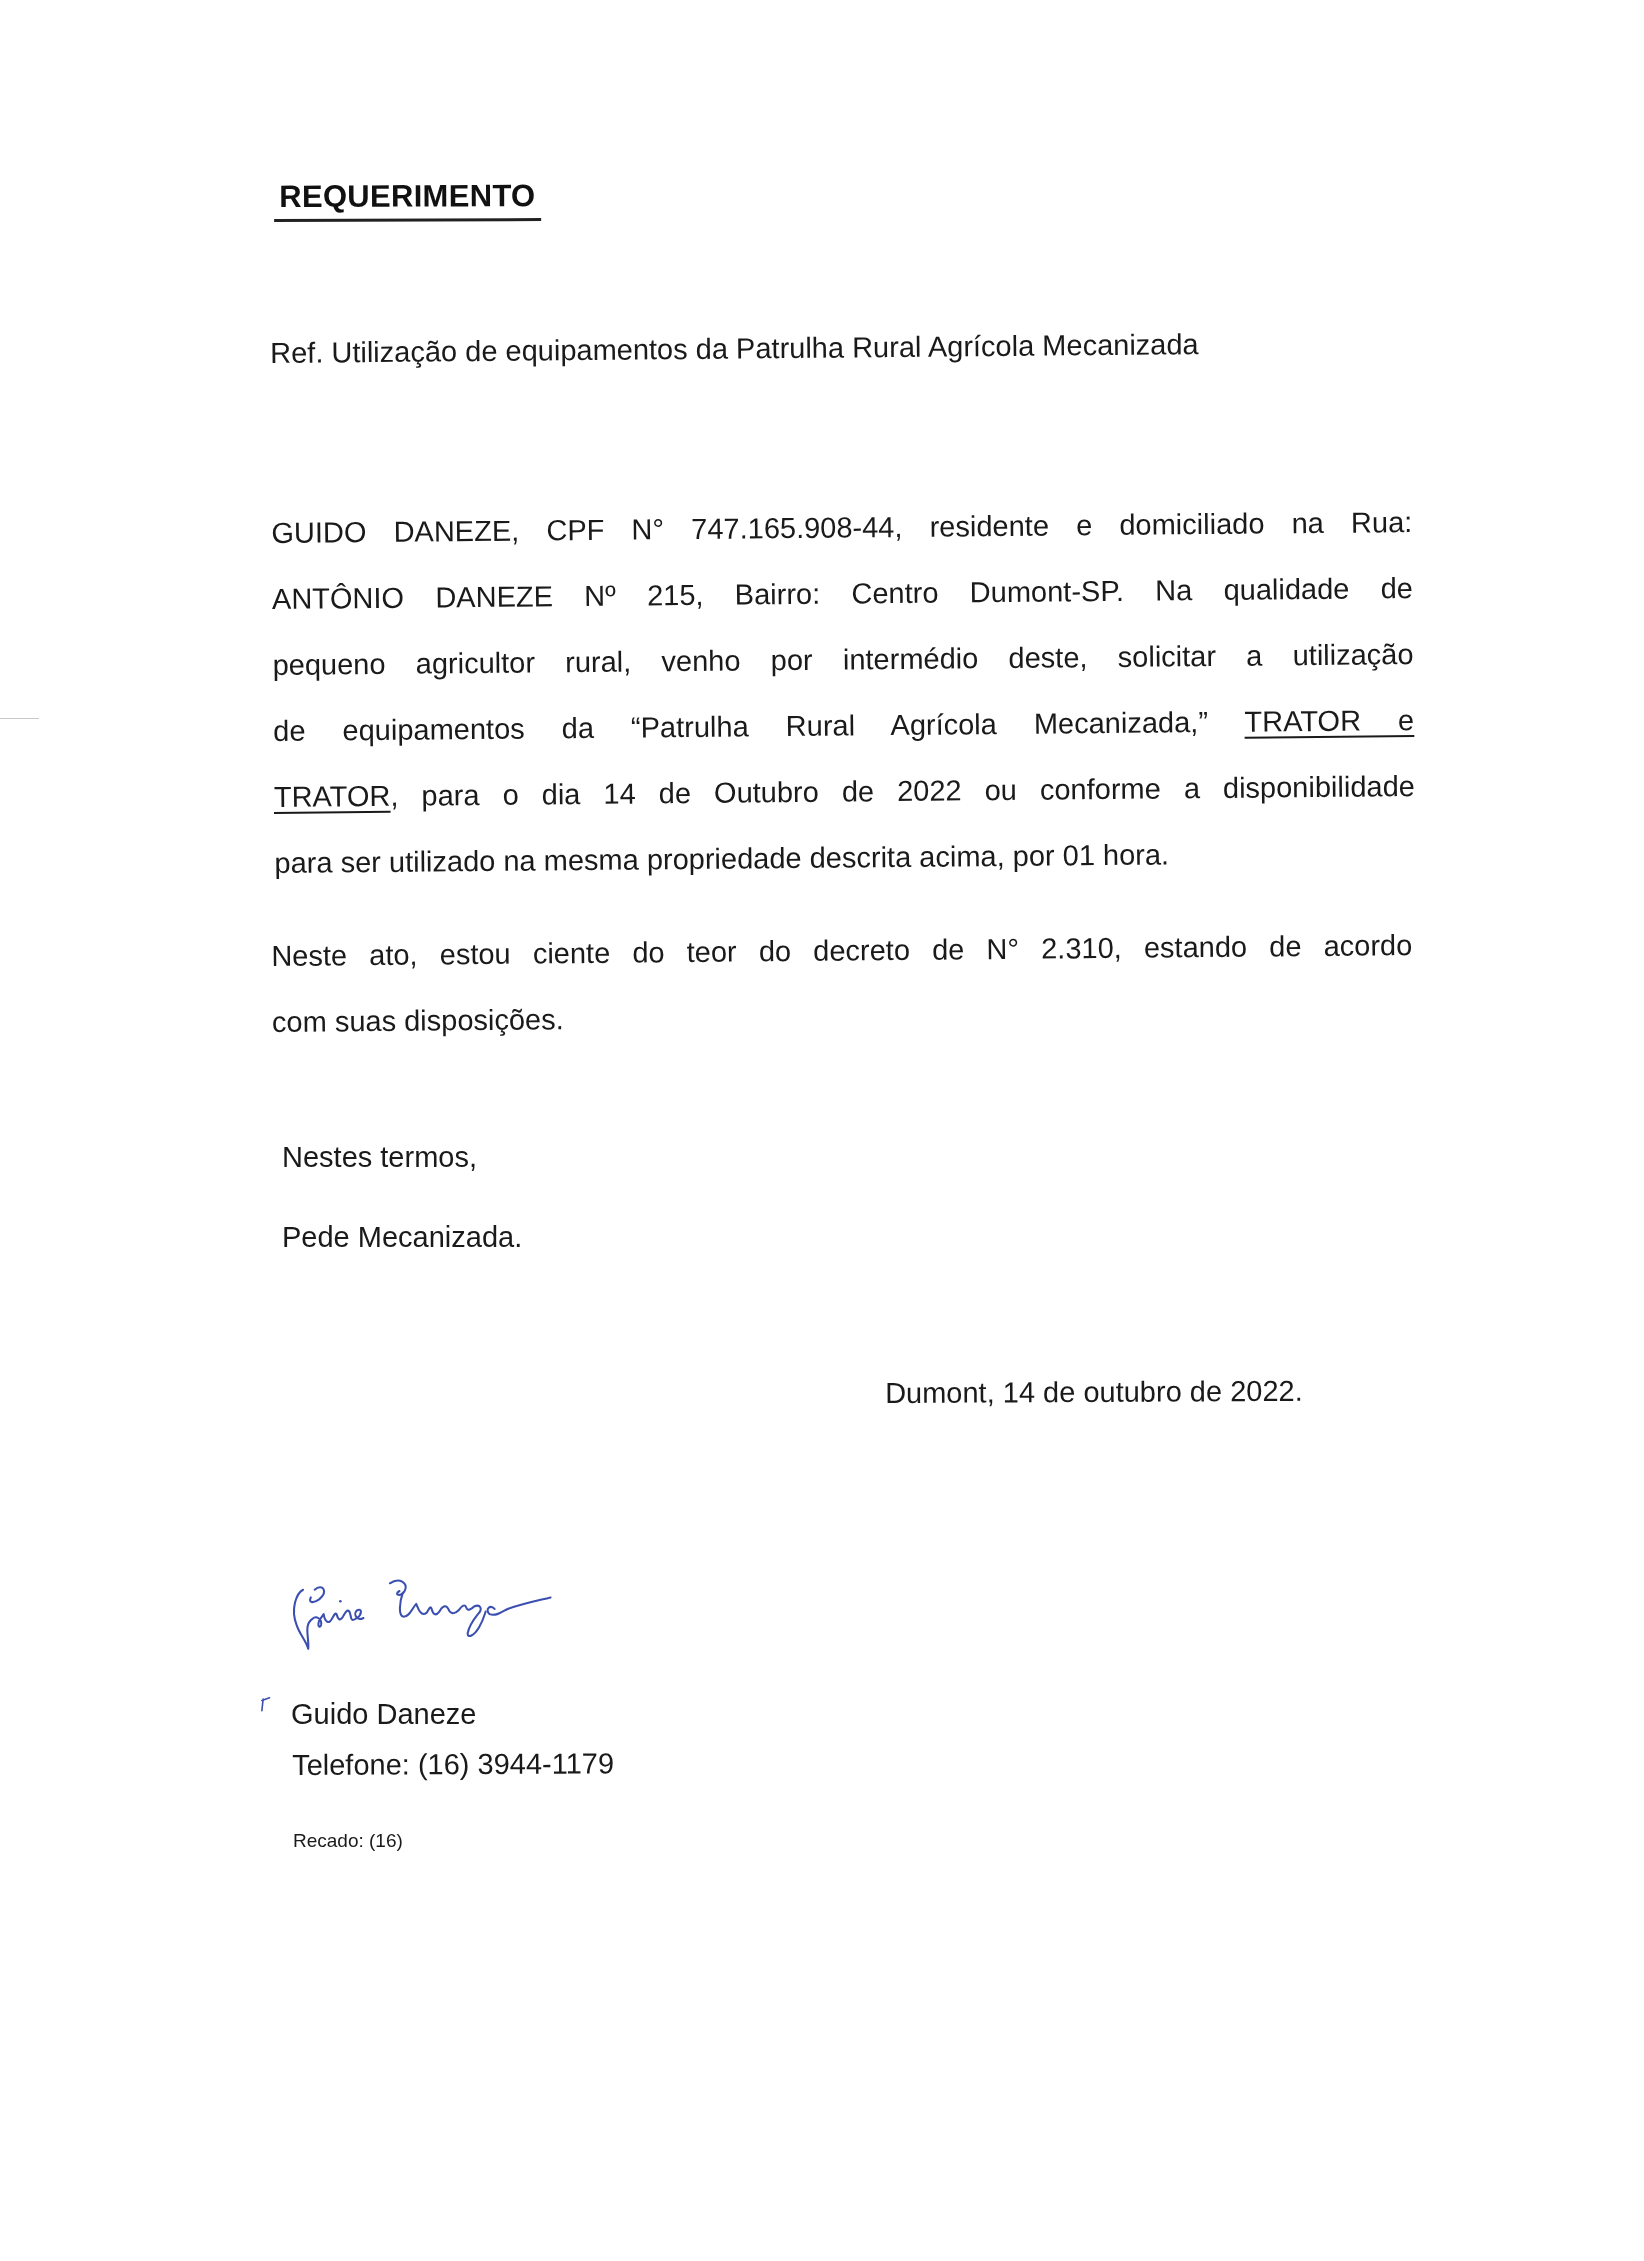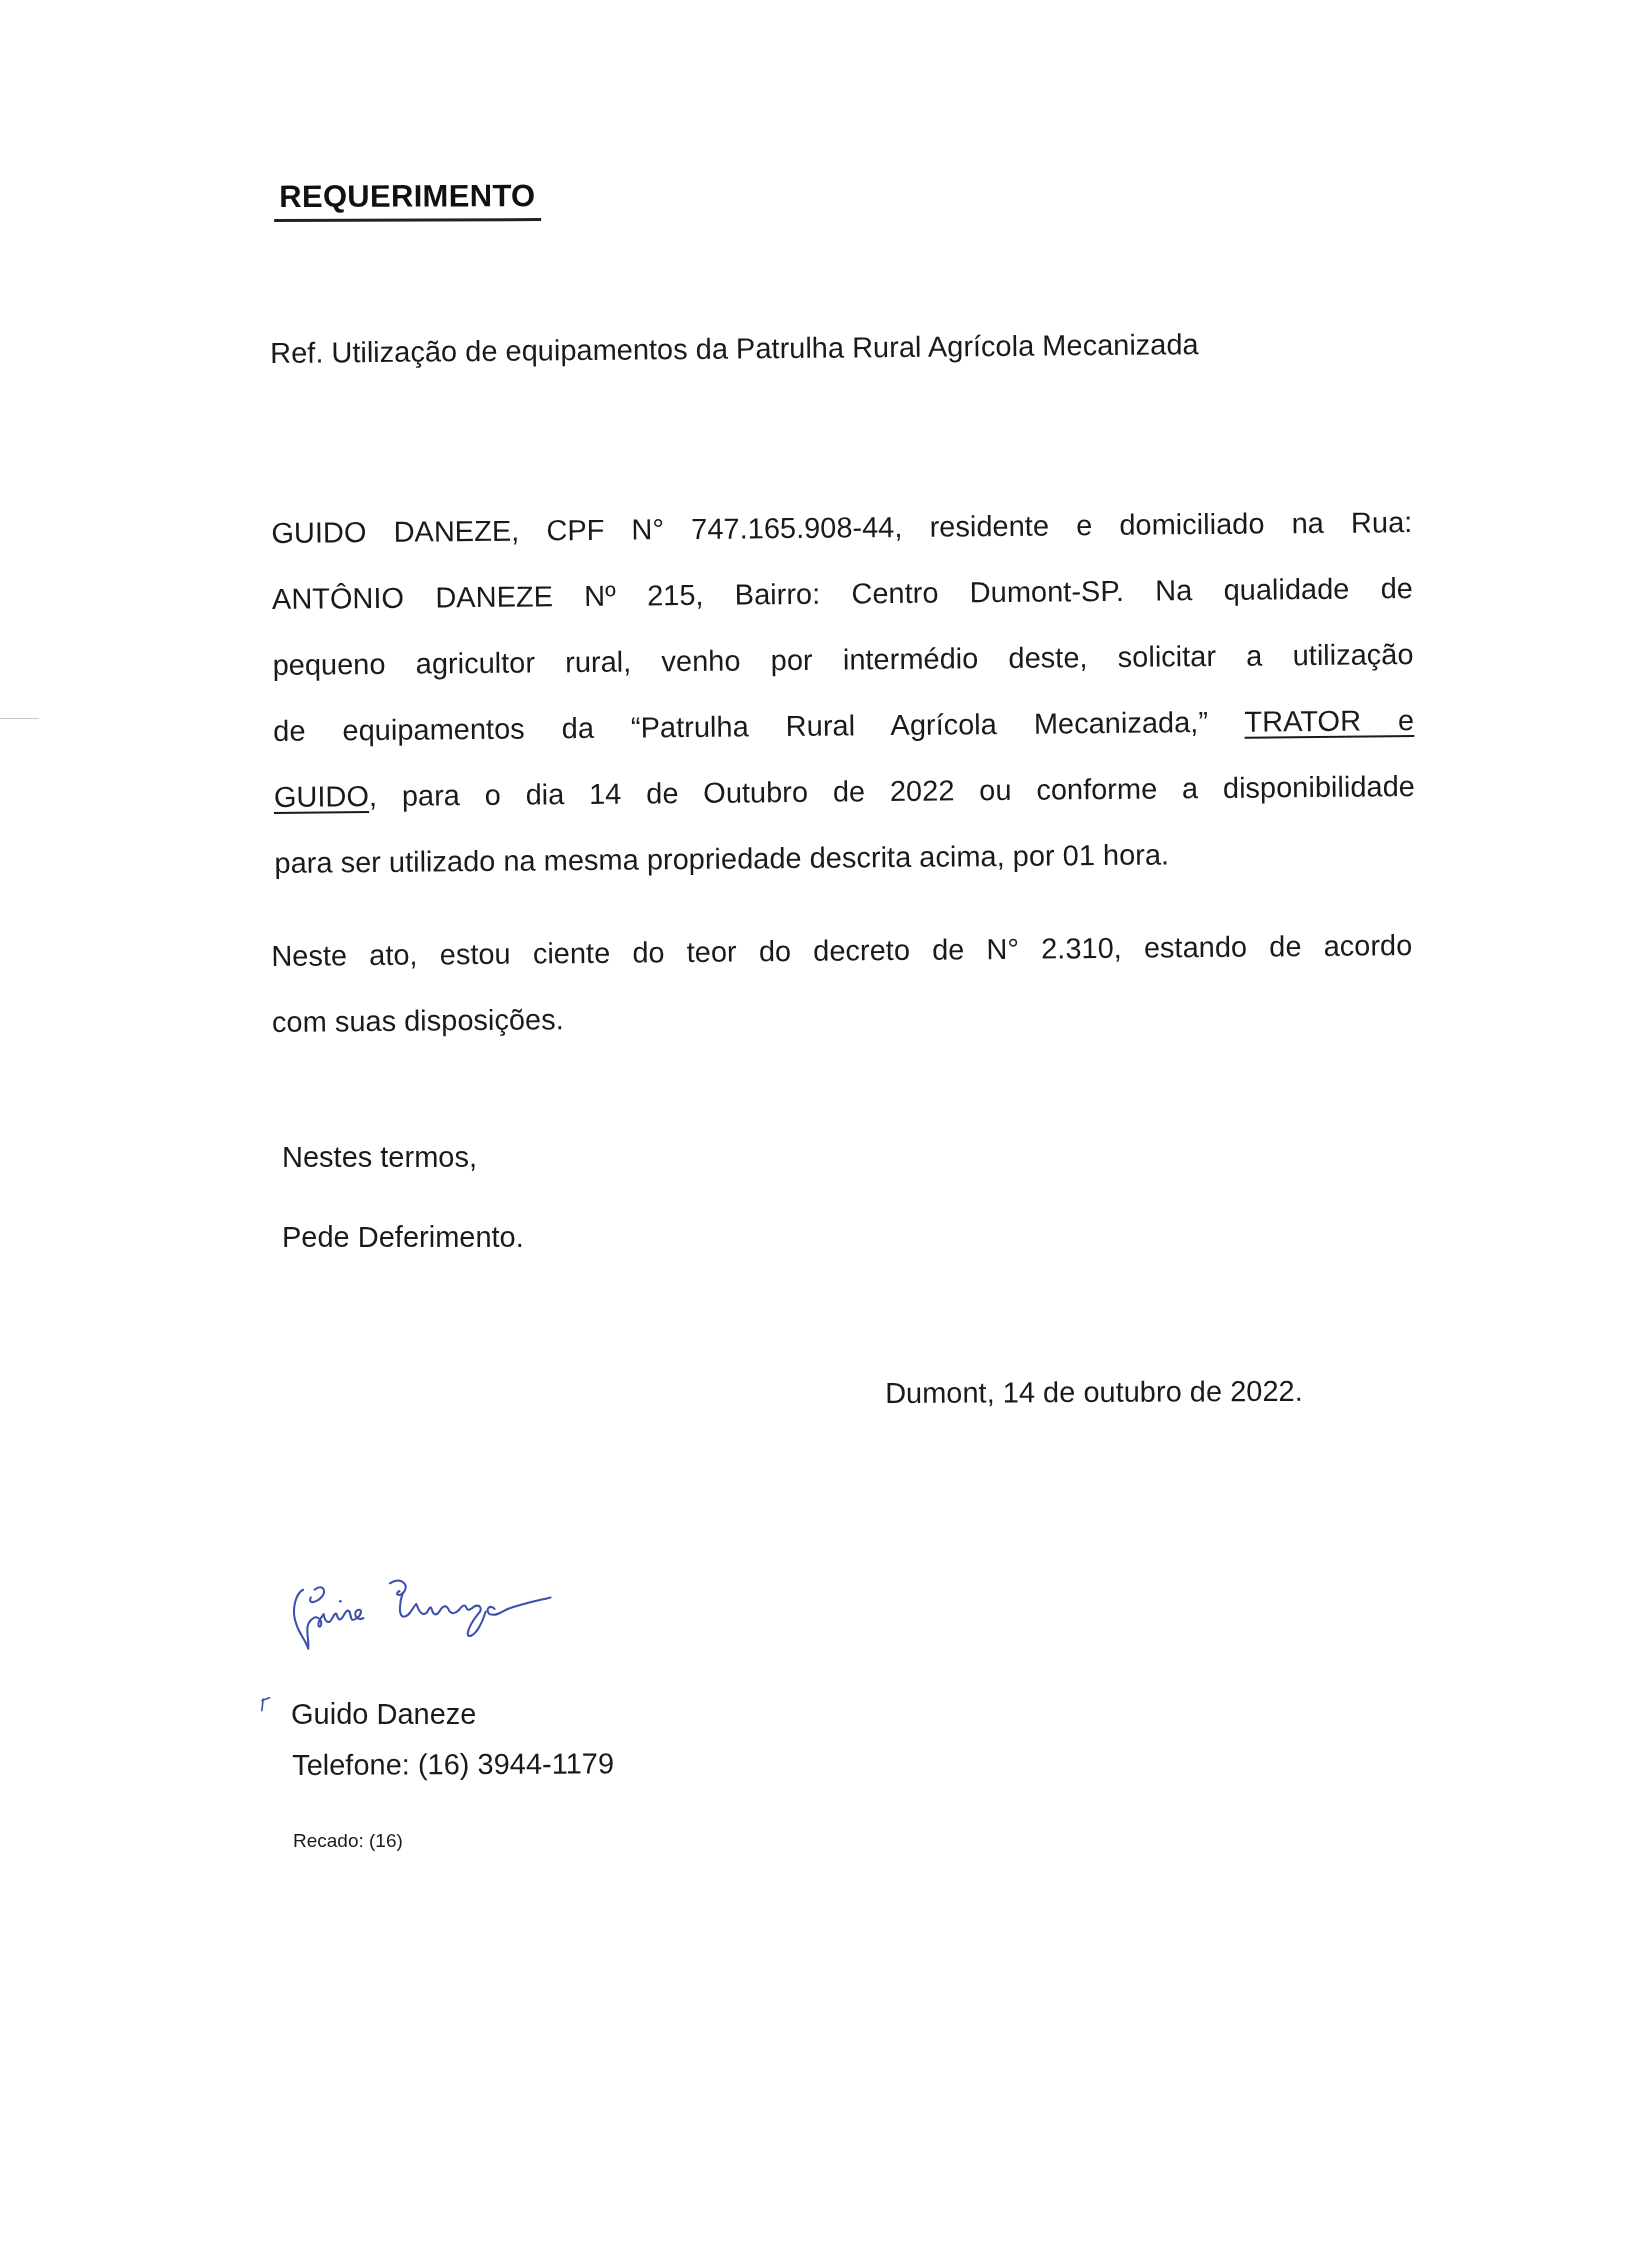--- a/index.html
+++ b/index.html
@@ -140,31 +140,31 @@
 
   <div class="title">REQUERIMENTO</div>
 
   <div class="ref">Ref. Utilização de equipamentos da Patrulha Rural Agrícola Mecanizada</div>
 
   <div class="para p1">
     <span class="line">GUIDO DANEZE, CPF N° 747.165.908-44, residente e domiciliado na Rua:</span>
     <span class="line">ANTÔNIO DANEZE Nº 215, Bairro: Centro Dumont-SP. Na qualidade de</span>
     <span class="line">pequeno agricultor rural, venho por intermédio deste, solicitar a utilização</span>
     <span class="line"><span>de equipamentos da “Patrulha Rural Agrícola Mecanizada,” </span><span class="u">TRATOR e</span></span>
-    <span class="line"><span class="u">GUIDO</span><span>, para o dia 14 de Outubro de 2022 ou conforme a disponibilidade</span></span>
+    <span class="line"><span class="u">TRATOR</span><span>, para o dia 14 de Outubro de 2022 ou conforme a disponibilidade</span></span>
     <span class="line last">para ser utilizado na mesma propriedade descrita acima, por 01 hora.</span>
   </div>
 
   <div class="para p2">
     <span class="line">Neste ato, estou ciente do teor do decreto de N° 2.310, estando de acordo</span>
     <span class="line last">com suas disposições.</span>
   </div>
 
   <div class="closing closing1">Nestes termos,</div>
-  <div class="closing closing2">Pede Deferimento.</div>
+  <div class="closing closing2">Pede Mecanizada.</div>
 
   <div class="date">Dumont, 14 de outubro de 2022.</div>
 
   <svg class="signature" viewBox="0 0 520 140">
     <g fill="none" stroke="#3b4fb0" stroke-width="3.2" stroke-linecap="round" stroke-linejoin="round">
       <path d="M40 40 C 30 45, 20 70, 30 95 C 35 110, 45 120, 48 132 C 50 115, 40 95, 55 85 C 60 80, 70 85, 68 95 C 66 100, 62 98, 65 88 L 72 78 C 74 90, 80 95, 85 85 C 88 80, 90 75, 92 78 C 94 85, 97 90, 102 82 C 106 75, 108 70, 112 74 C 116 82, 112 92, 124 84 C 132 78, 132 68, 124 72 C 118 76, 122 90, 134 84"></path>
       <path d="M58 40 C 70 30, 80 42, 65 55 C 55 62, 48 60, 52 52"></path>
       <circle cx="98" cy="58" r="2" fill="#3b4fb0" stroke="none"></circle>
       <path d="M175 30 C 190 20, 205 30, 198 42 C 192 52, 180 48, 190 42"></path>
       <path d="M195 45 C 190 60, 188 80, 196 82 C 206 82, 210 68, 216 62 C 220 72, 224 82, 232 76 C 236 70, 238 64, 240 70 C 242 78, 246 82, 252 74 C 256 66, 262 62, 266 70 C 268 76, 274 80, 282 72 C 288 64, 292 62, 294 68 C 296 74, 302 70, 306 66 C 316 62, 320 70, 312 78 C 304 88, 298 96, 296 108 C 296 116, 306 112, 314 98 C 320 88, 322 80, 324 74"></path>

